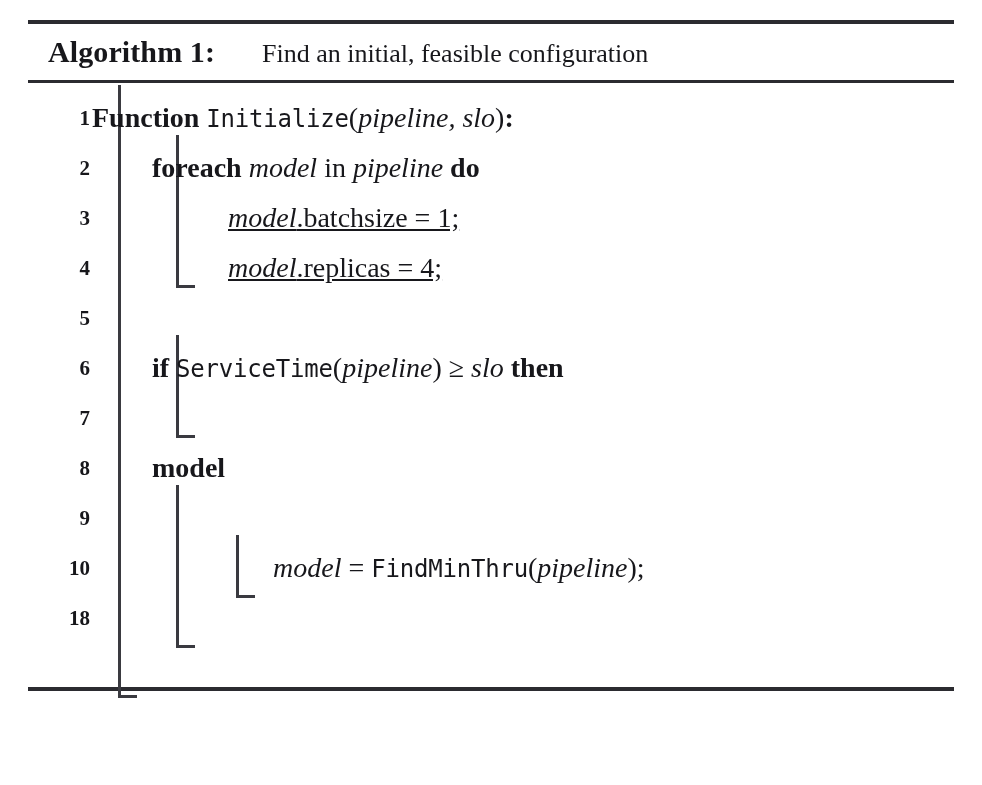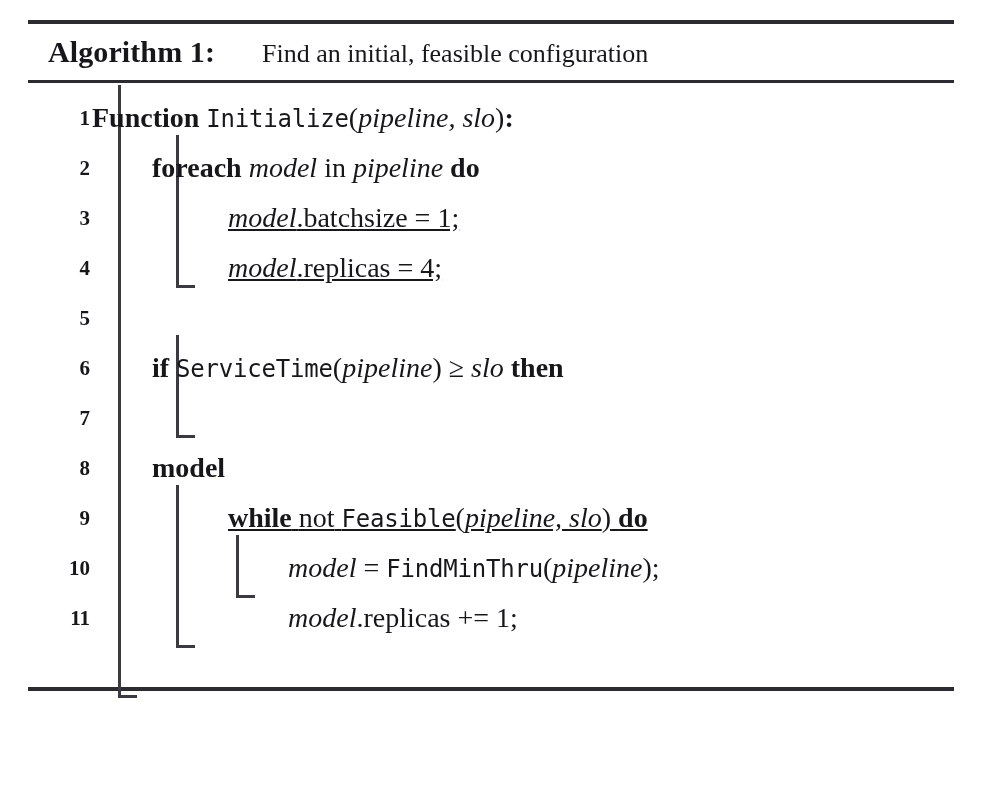--- a/index.html
+++ b/index.html
@@ -85,21 +85,21 @@
     position: absolute;
     top: 50%;
     transform: translateY(-50%);
     font-size: 28px;
     white-space: nowrap;
     line-height: 1;
   }
   .code.ind0 { left: 64px; }
   .code.ind1 { left: 124px; }
   .code.ind2 { left: 200px; text-decoration: underline; }
-  .code.ind3 { left: 260px; }
+  .code.ind3 { left: 245px; }
 
   
   .kw  { font-weight: bold; }
   .var { font-style: italic; }
   .fn  {
     font-family: "DejaVu Sans Mono", "Liberation Mono", monospace;
     font-size: 24px;
     letter-spacing: -0.2px;
   }
   .rm  { font-style: normal; font-weight: normal; }
@@ -169,27 +169,25 @@
       </div>
       <div class="line">
         <div class="lineno">7</div>
       </div>
       <div class="line">
         <div class="lineno">8</div>
         <div class="code ind1"><span class="kw">model</span></div>
       </div>
       <div class="line">
         <div class="lineno">9</div>
-        <div class="code ind2"><span class="kw">while</span><span class="rm" style="white-space: pre;"> </span><span class="rm">not</span><span class="rm" style="white-space: pre;"> </span><span class="fn">Feasible</span><span class="rm">(</span><span class="var">pipeline, slo</span><span class="rm">)</span><span class="rm" style="white-space: pre;"> </span><span class="kw">do</span></div>
       </div>
       <div class="line">
         <div class="lineno">10</div>
         <div class="code ind3"><span class="var">model</span><span class="rm"> = </span><span class="fn">FindMinThru</span><span class="rm">(</span><span class="var">pipeline</span><span class="rm">);</span></div>
       </div>
       <div class="line">
-        <div class="lineno">11</div>
-        <div class="code ind3"><span class="var">model</span><span class="rm">.replicas += 1;</span></div>
+        <div class="lineno">18</div>
       </div>
     </div>
 
   <div class="rule-bottom"></div>
 
 </div>
 
 </body></html>

